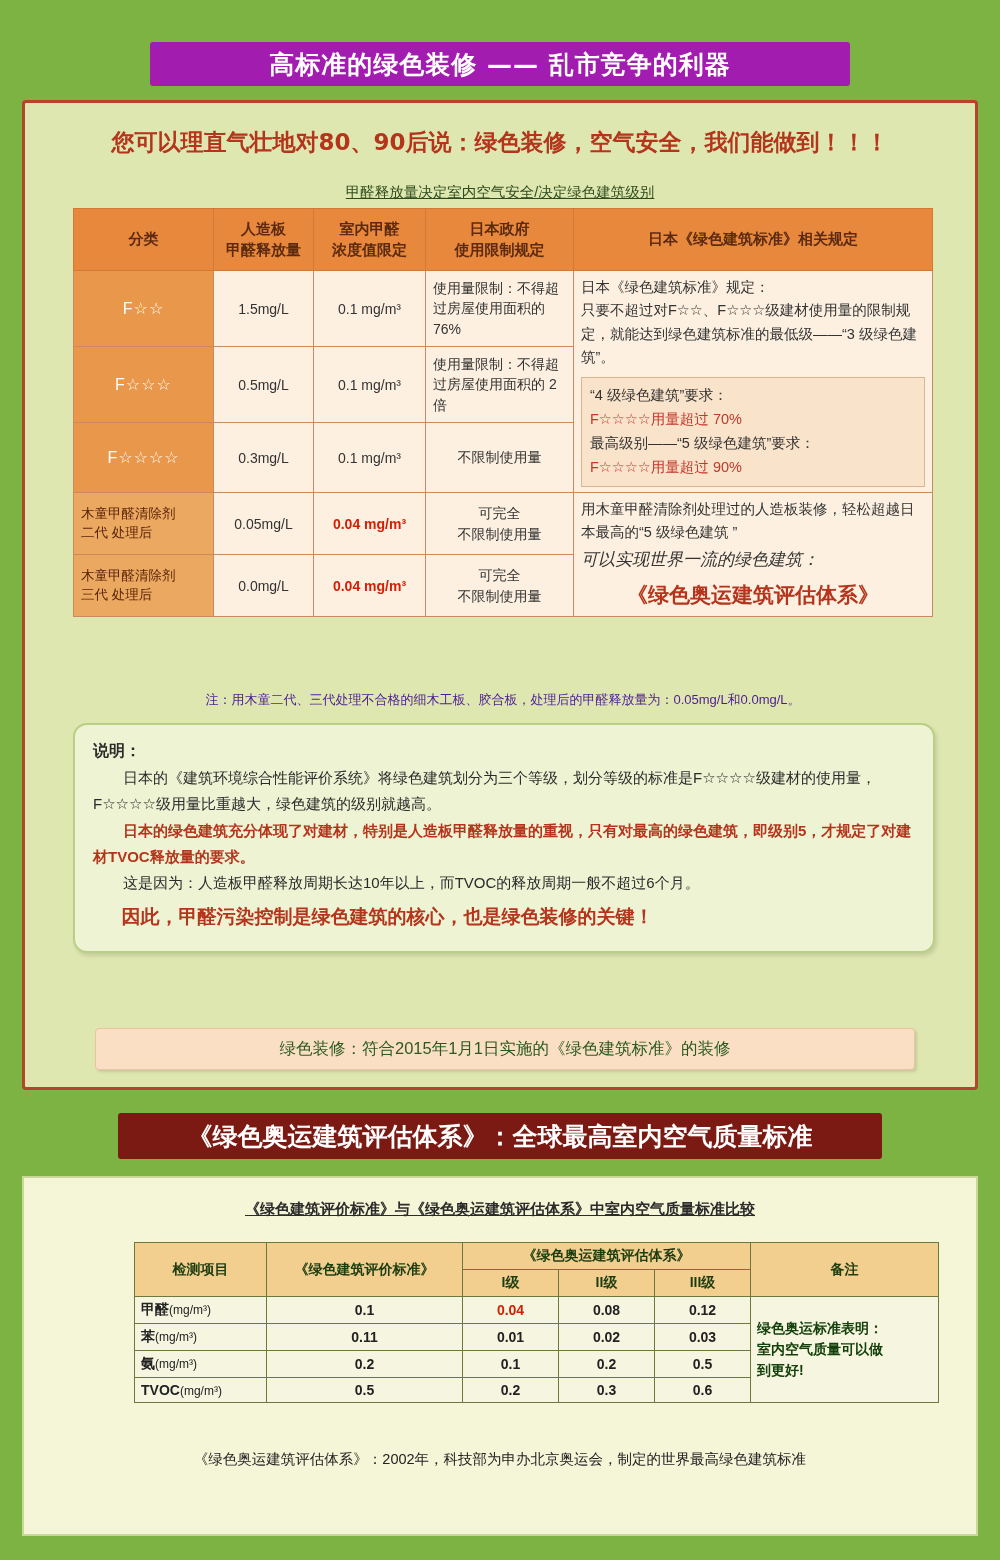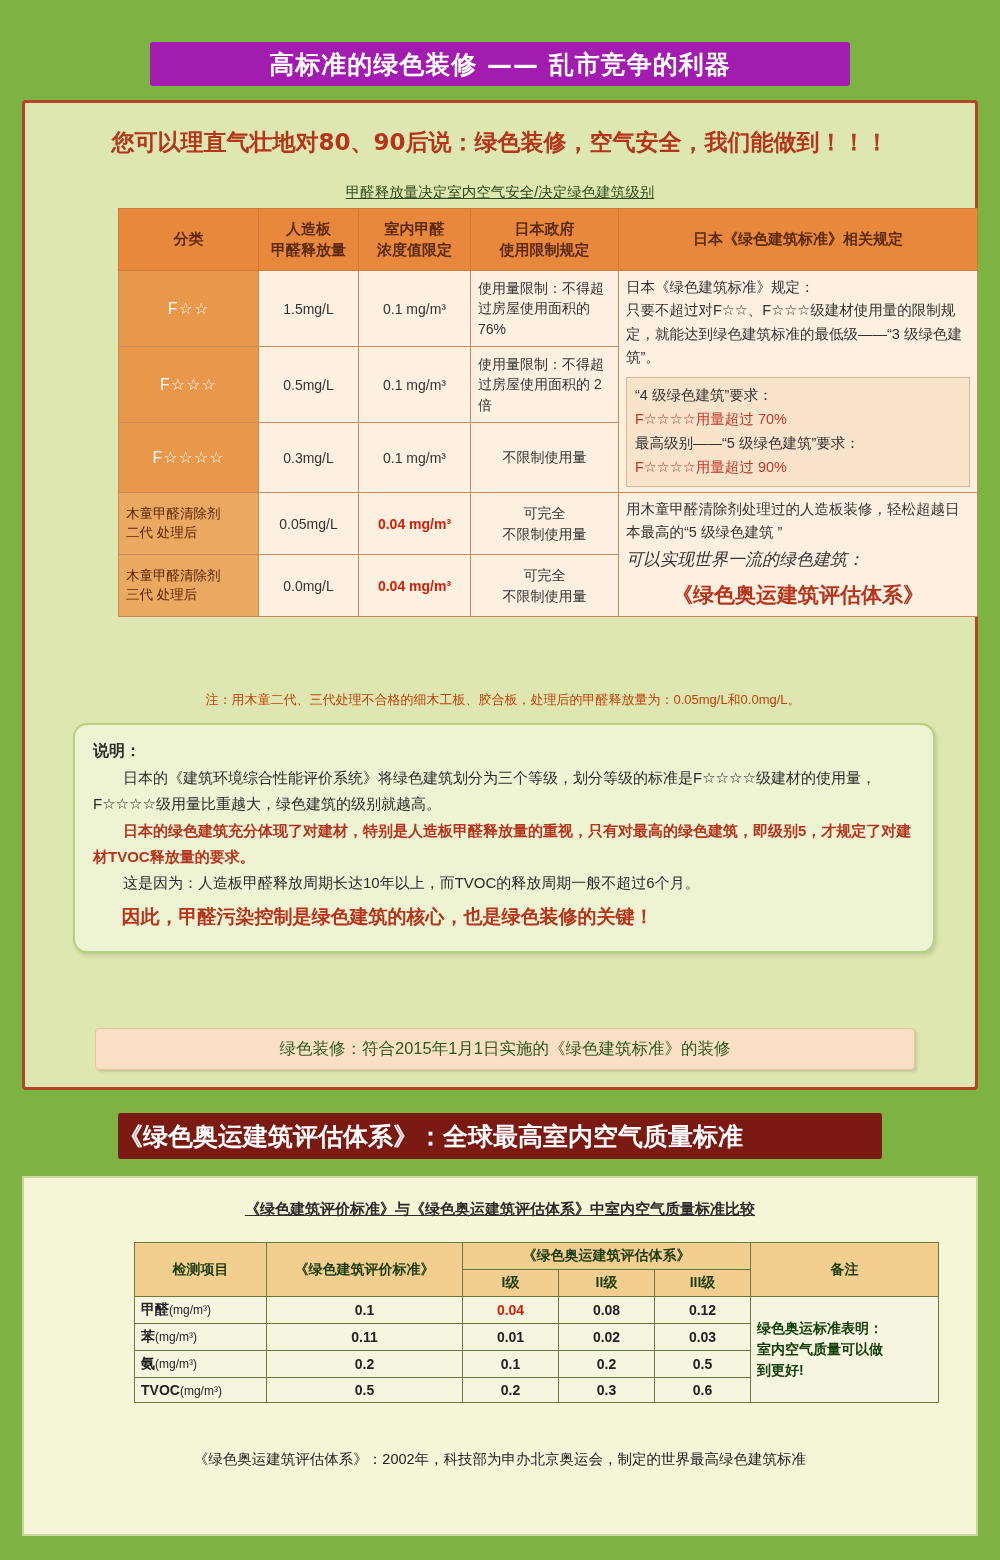--- a/index.html
+++ b/index.html
@@ -33,21 +33,21 @@
     text-align:center; color:#b5341c; font-size:23px; font-weight:bold;
     font-family:"DejaVu Sans", sans-serif;
   }
   .subcaption {
     position:absolute; left:0; top:80px; width:100%;
     text-align:center; color:#2e4b1f; font-size:14.5px;
     text-decoration:underline;
   }
 
   
-  .t1wrap { position:absolute; left:48px; top:105px; width:860px;margin-left:45px; }
+  .t1wrap { position:absolute; left:48px; top:105px; width:860px; }
   table.t1 { border-collapse:collapse; width:860px; font-size:14px; }
   table.t1 td, table.t1 th {
     border:1px solid #c98a5e; padding:5px 7px; vertical-align:middle;
   }
   table.t1 thead th {
     background:#e8883c; color:#5c2a10; font-weight:bold;
     text-align:center; font-size:15px; line-height:1.35; height:62px;
     border:1px solid #d2793a;
   }
   .cls { background:#e9974a; color:#fff; text-align:center; font-size:16px;
@@ -68,21 +68,21 @@
   .lastnote { background:#fdf0e0; font-size:14.5px; line-height:1.6; }
   .lastnote .big {
     display:block; text-align:center; color:#b5341c; font-size:21px;
     font-weight:bold; margin-top:4px; font-family:"DejaVu Serif", serif;
   }
   .lastnote .mid { display:block; font-size:17px; color:#333; margin-top:2px;font-style:italic; }
   .thickline td { border-top:3px solid #7b2d12; }
 
   .tfoot {
     position:absolute; left:48px; top:588px; width:860px;
-    font-size:13px; color:#c2410c; text-align:center;
+    font-size:13px; color:#4c1d95; text-align:center;
   }
 
   
   .expl {
     position:absolute; left:48px; top:620px; width:862px; height:230px;
     background:#eef3d3; border:2px solid #b9cf86; border-radius:14px;
     padding:12px 18px; font-size:15px; line-height:1.75; color:#2b2b2b;
     box-shadow:2px 3px 4px rgba(0,0,0,.12);
   }
   .expl .title { font-weight:bold; font-size:16px; }
@@ -103,21 +103,21 @@
     background:#fadfc4; border:1px solid #e8c49f; border-radius:4px;
     display:flex; align-items:center; justify-content:center;
     color:#2b5a1e; font-size:16.5px;
     box-shadow:2px 2px 3px rgba(0,0,0,.12);
   }
 
   
   .banner2 {
     position:absolute; left:118px; top:1113px; width:764px; height:46px;
     background:#7b1a12; border-radius:3px;
-    display:flex; align-items:center; justify-content:flex-start;
+    display:flex; align-items:center; justify-content:center;
   }
   .banner2 span { color:#fff; font-size:25px; font-weight:bold;
     font-family:"DejaVu Sans", sans-serif; }
 
   
   .panel2 {
     position:absolute; left:22px; top:1176px; width:956px; height:360px;
     background:#f5f5d8; border:2px solid #c9d79a;
   }
   .p2title {

